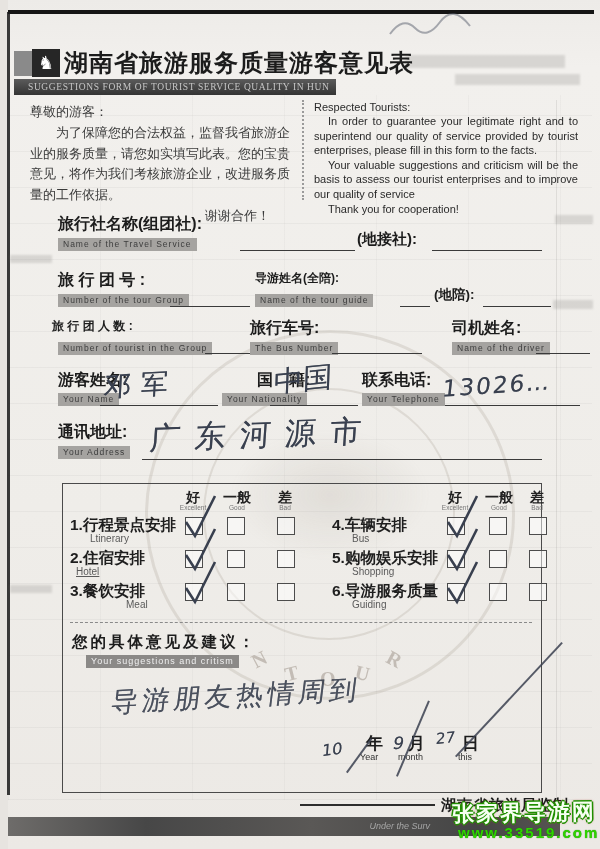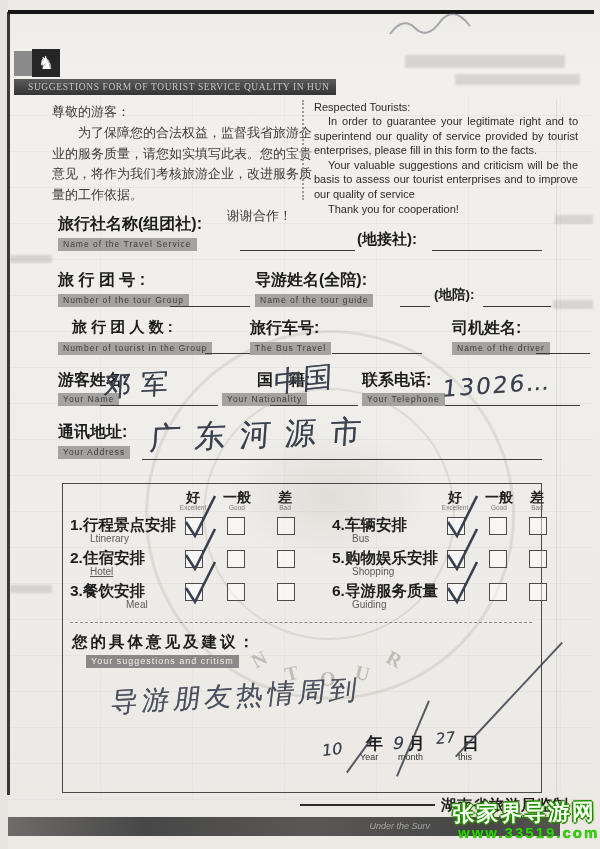--- a/index.html
+++ b/index.html
@@ -58,27 +58,28 @@
        background:radial-gradient(closest-side,rgba(140,128,115,.14),rgba(140,128,115,0));filter:blur(2px);"></div>
   <span class="abs stampletter" style="left:252px;top:648px;transform:rotate(-28deg);">N</span>
   <span class="abs stampletter" style="left:285px;top:662px;transform:rotate(-14deg);">T</span>
   <span class="abs stampletter" style="left:320px;top:668px;">O</span>
   <span class="abs stampletter" style="left:355px;top:662px;transform:rotate(14deg);">U</span>
   <span class="abs stampletter" style="left:387px;top:648px;transform:rotate(28deg);">R</span>
 
   <div class="abs" style="left:14px;top:51px;width:18px;height:25px;background:#8a8a8a;"></div>
   <div class="abs" style="left:32px;top:49px;width:28px;height:28px;background:#262626;color:#fff;
        font-size:18px;text-align:center;line-height:28px;">♞</div>
+  <div class="abs lbl" style="left:64px;top:47px;font-size:24px;letter-spacing:1px;">湖南省旅游服务质量游客意见表</div>
   <div class="abs" style="left:14px;top:79px;width:322px;height:16px;
        background:linear-gradient(180deg,#5b5b5b,#343434);color:#c6c6c6;
        font-family:'Liberation Serif',serif;font-size:9.5px;letter-spacing:.6px;
        line-height:16px;padding-left:14px;box-sizing:border-box;white-space:nowrap;">SUGGESTIONS FORM OF TOURIST SERVICE QUALITY IN HUN</div>
 
   <div class="abs" style="left:30px;top:102px;width:262px;font-family:'DejaVu Serif',serif;
-       font-size:13px;line-height:1.6;color:#3a3a3a;margin-left:22px;">
+       font-size:13px;line-height:1.6;color:#3a3a3a;">
     <div>尊敬的游客：</div>
     <div style="text-indent:26px;">为了保障您的合法权益，监督我省旅游企业的服务质量，请您如实填写此表。您的宝贵意见，将作为我们考核旅游企业，改进服务质量的工作依据。</div>
     <div style="text-align:right;padding-right:22px;">谢谢合作！</div>
   </div>
   <div class="abs" style="left:302px;top:100px;width:0;height:100px;border-left:2px dotted #9a9a9a;"></div>
   <div class="abs enintro" style="left:314px;top:100px;width:264px;font-size:11px;line-height:1.3;color:#2a2a2a;text-align:justify;">
     <div>Respected Tourists:</div>
     <p>In order to guarantee your legitimate right and to superintend our quality of service provided by tourist enterprises, please fill in this form to the facts.</p>
     <p>Your valuable suggestions and criticism will be the basis to assess our tourist enterprises and to improve our quality of service</p>
     <p>Thank you for cooperation!</p>
@@ -86,31 +87,31 @@
 
   <div class="abs lbl" style="left:58px;top:214px;font-size:16px;">旅行社名称(组团社):</div>
   <div class="abs band" style="left:58px;top:238px;">Name of the Travel Service</div>
   <div class="abs fline" style="left:240px;top:250px;width:115px;"></div>
   <div class="abs lbl" style="left:357px;top:230px;font-size:15px;">(地接社):</div>
   <div class="abs fline" style="left:432px;top:250px;width:110px;"></div>
 
   <div class="abs lbl" style="left:58px;top:270px;font-size:16px;">旅 行 团 号 :</div>
   <div class="abs band" style="left:58px;top:294px;">Number of the tour Group</div>
   <div class="abs fline" style="left:170px;top:306px;width:80px;"></div>
-  <div class="abs lbl" style="left:255px;top:270px;font-size:16px;">导游姓名(全陪):</div>
+  <div class="abs lbl" style="left:255px;top:270px;font-size:12px;">导游姓名(全陪):</div>
   <div class="abs band" style="left:255px;top:294px;">Name of the tour guide</div>
   <div class="abs fline" style="left:400px;top:306px;width:30px;"></div>
   <div class="abs lbl" style="left:434px;top:286px;font-size:13.5px;">(地陪):</div>
   <div class="abs fline" style="left:483px;top:306px;width:68px;"></div>
 
-  <div class="abs lbl" style="left:72px;top:318px;font-size:15px;">旅 行 团 人 数 :</div>
+  <div class="abs lbl" style="left:52px;top:318px;font-size:12px;">旅 行 团 人 数 :</div>
   <div class="abs band" style="left:58px;top:342px;">Number of tourist in the Group</div>
   <div class="abs fline" style="left:205px;top:353px;width:58px;"></div>
   <div class="abs lbl" style="left:250px;top:318px;font-size:16px;">旅行车号:</div>
-  <div class="abs band" style="left:250px;top:342px;">The Bus Travel</div>
+  <div class="abs band" style="left:250px;top:342px;">The Bus Number</div>
   <div class="abs fline" style="left:332px;top:353px;width:90px;"></div>
   <div class="abs lbl" style="left:452px;top:318px;font-size:16px;">司机姓名:</div>
   <div class="abs band" style="left:452px;top:342px;">Name of the driver</div>
   <div class="abs fline" style="left:536px;top:353px;width:54px;"></div>
 
   <div class="abs lbl" style="left:58px;top:370px;font-size:16px;">游客姓名:</div>
   <div class="abs band" style="left:58px;top:393px;">Your Name</div>
   <div class="abs fline" style="left:100px;top:405px;width:118px;"></div>
   <div class="abs hand" style="left:104px;top:367px;font-size:27px;letter-spacing:10px;transform:skewX(-6deg) rotate(-3deg);">邓军</div>
 
@@ -148,21 +149,21 @@
   <div class="abs item-cn" style="left:70px;top:515px;">1.行程景点安排</div>
   <div class="abs item-en" style="left:90px;top:533px;">Ltinerary</div>
   <div class="abs cb" style="left:185px;top:517px;"></div>
   <div class="abs cb" style="left:227px;top:517px;"></div>
   <div class="abs cb" style="left:277px;top:517px;"></div>
   <svg class="abs chk" style="left:182px;top:492px;" viewBox="0 0 36 48">
       <path d="M4 30 L13 44 L33 4" stroke="#39404f" stroke-width="2.6" fill="none"></path>
     </svg>
 
   <div class="abs item-cn" style="left:70px;top:548px;">2.住宿安排</div>
-  <div class="abs item-en" style="left:90px;top:566px;text-decoration:underline;">Hotel</div>
+  <div class="abs item-en" style="left:76px;top:566px;text-decoration:underline;">Hotel</div>
   <div class="abs cb" style="left:185px;top:550px;"></div>
   <div class="abs cb" style="left:227px;top:550px;"></div>
   <div class="abs cb" style="left:277px;top:550px;"></div>
   <svg class="abs chk" style="left:182px;top:525px;" viewBox="0 0 36 48">
       <path d="M4 30 L13 44 L33 4" stroke="#39404f" stroke-width="2.6" fill="none"></path>
     </svg>
 
   <div class="abs item-cn" style="left:70px;top:581px;">3.餐饮安排</div>
   <div class="abs item-en" style="left:90px;top:599px;margin-left:36px;">Meal</div>
   <div class="abs cb" style="left:185px;top:583px;"></div>

